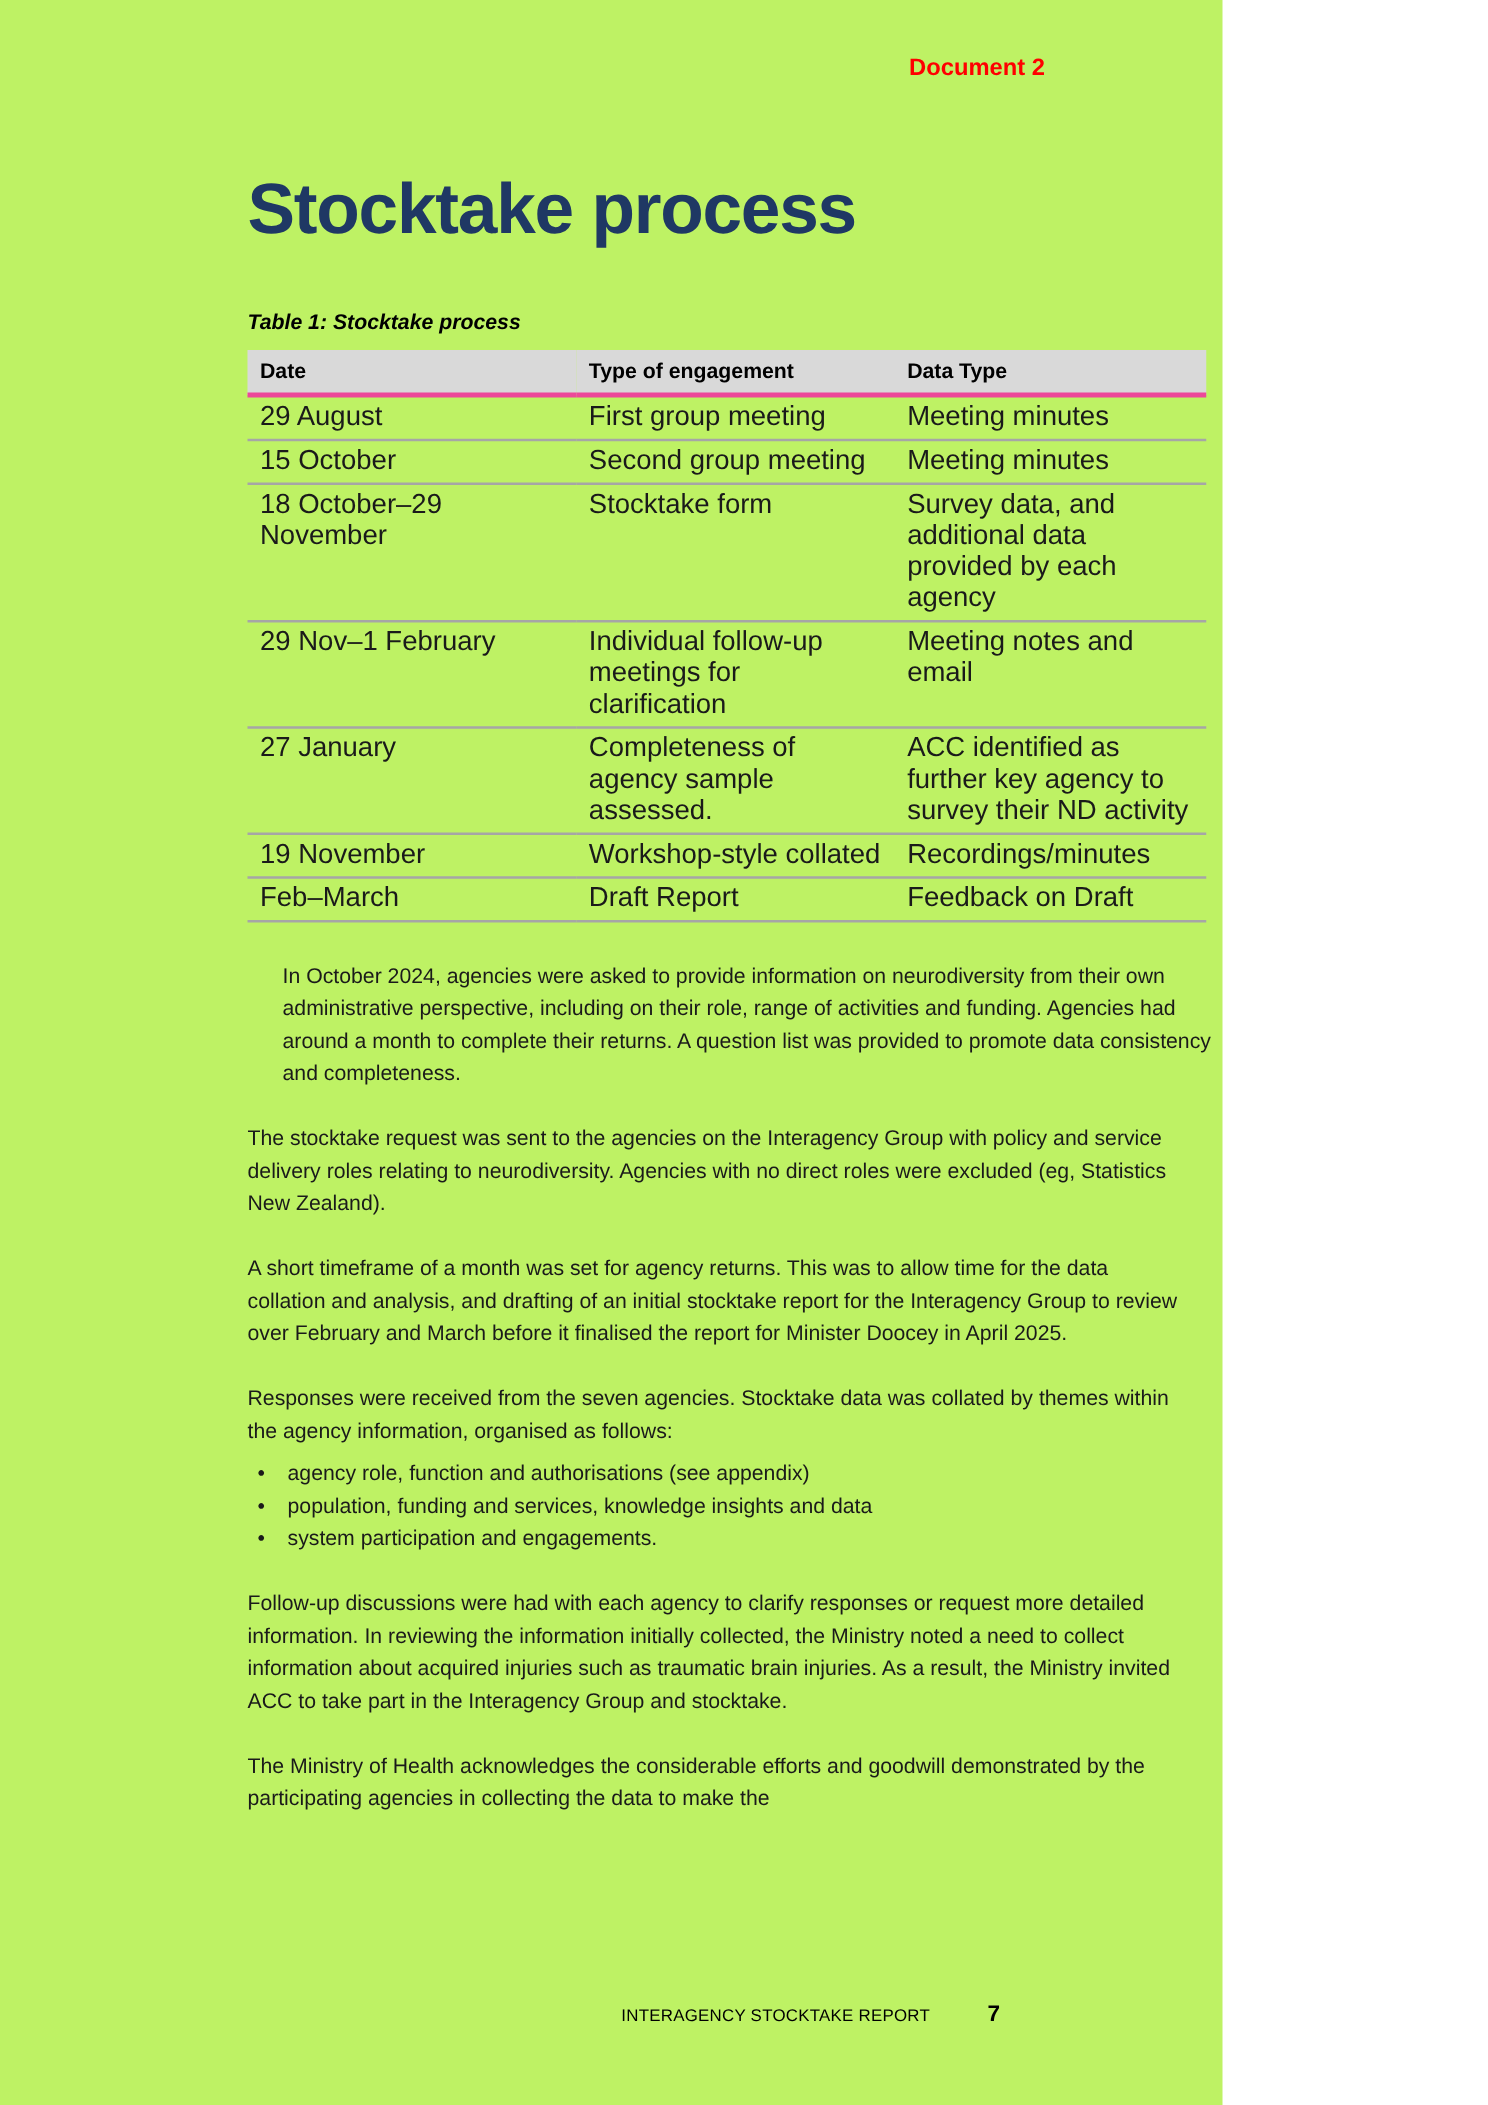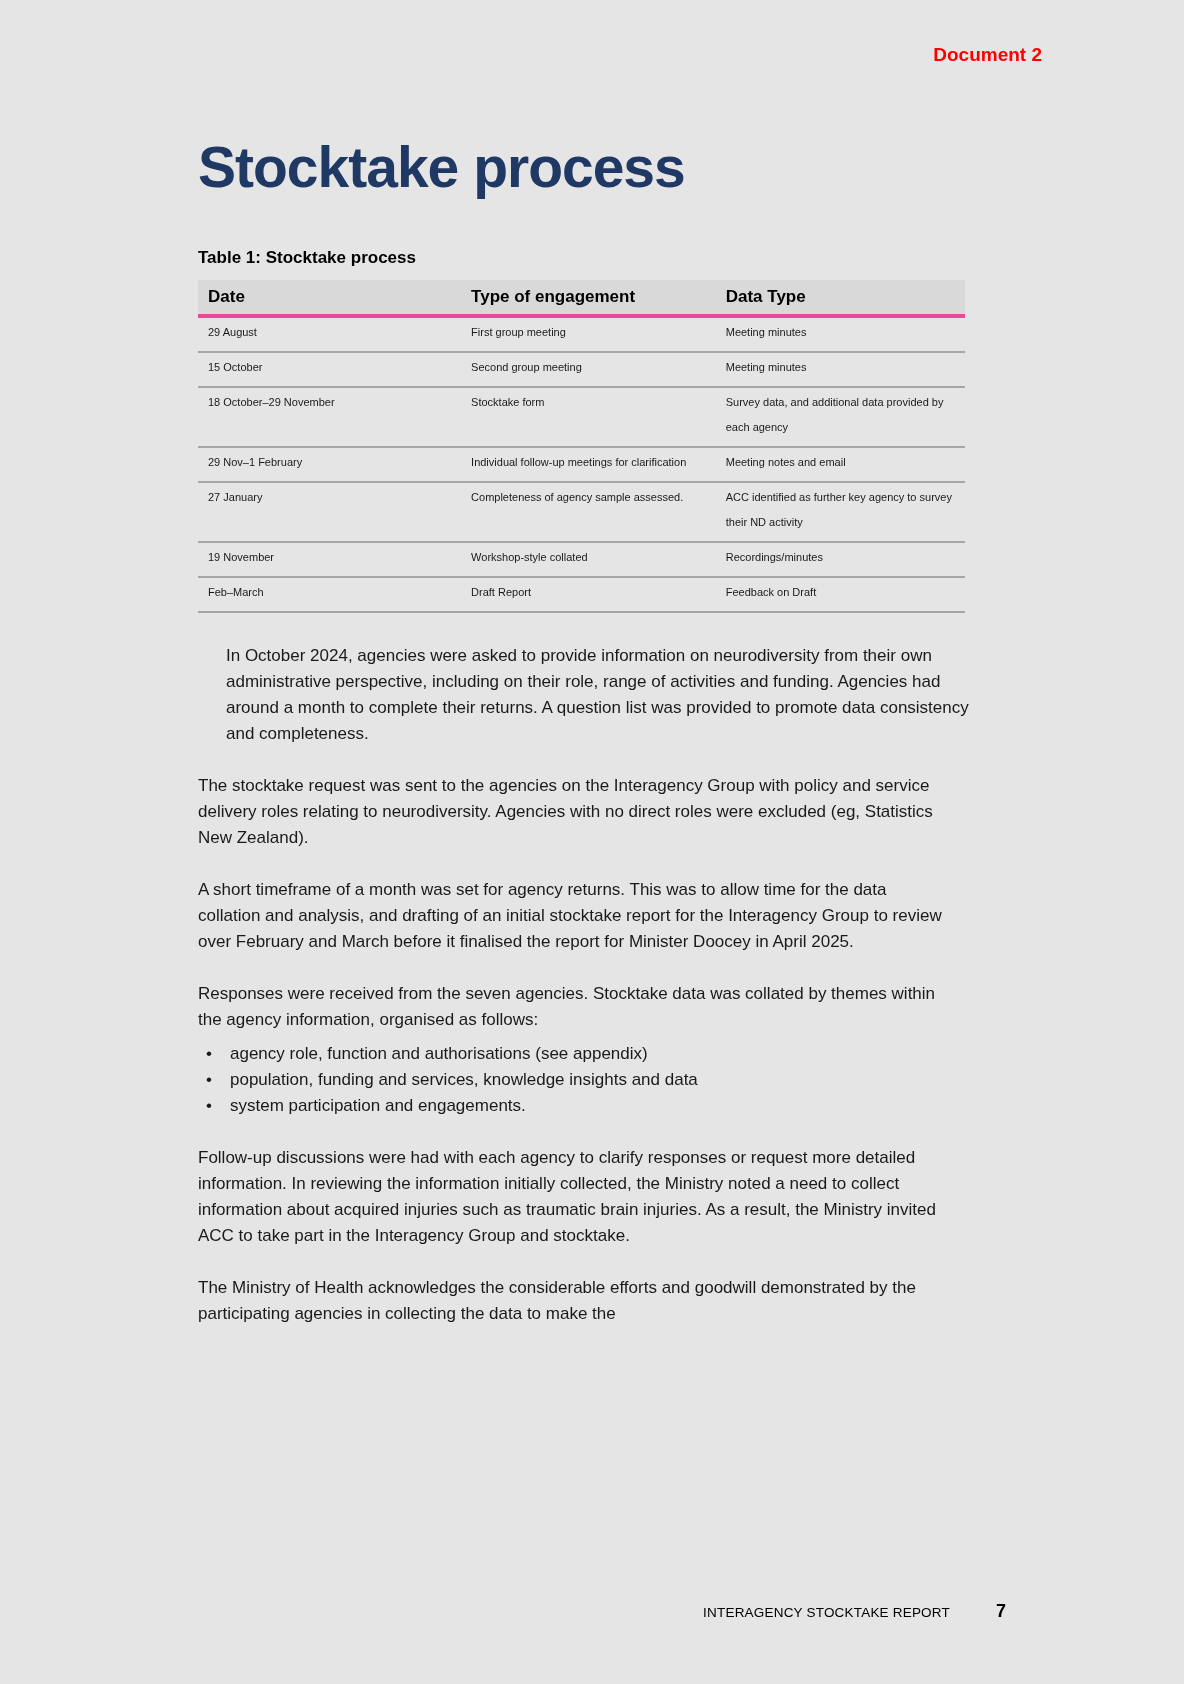--- a/index.html
+++ b/index.html
@@ -1,20 +1,20 @@
 <!DOCTYPE html>
 <html><head>
 <meta charset="utf-8">
 <style>
   html, body { margin: 0; padding: 0; background: #ffffff; }
   .page {
     position: relative;
-    width: 1184px;
+    width: 978px;
     height: 1684px;
-    background: #e5e5e5;
+    background: #bef264;
     font-family: "Liberation Sans", sans-serif;
     color: #1a1a1a;
     overflow: hidden;
   }
   .doc-label {
     position: absolute;
     top: 44px;
     right: 142px;
     color: #ff0000;
     font-weight: bold;
@@ -30,40 +30,41 @@
     line-height: 65px;
     font-weight: bold;
     color: #1f3864;
     letter-spacing: -1px;
   }
   .table-caption {
     margin: 48px 0 12px 0;
     font-size: 17px;
     font-weight: bold;
     color: #000000;
+    font-style: italic;
   }
   table.stocktake {
     width: 767px;
     border-collapse: collapse;
     table-layout: fixed;
   }
   table.stocktake col.c1 { width: 34.3%; }
   table.stocktake col.c2 { width: 33.2%; }
   table.stocktake col.c3 { width: 32.5%; }
   table.stocktake th {
     background: #d9d9d9;
     text-align: left;
     font-size: 17px;
     font-weight: bold;
     padding: 7px 10px 7px 10px;
     border-bottom: 4px solid #ec4899;
     color: #000000;
   }
   table.stocktake td {
-    font-size: 11px;
+    font-size: 22px;
     line-height: 25px;
     vertical-align: top;
     padding: 2px 10px 6px 10px;
     border-bottom: 2px solid #a6a6a6;
     color: #1a1a1a;
   }
   .body-text p {
     margin: 26px 0 0 0;
     font-size: 17px;
     line-height: 26px;

